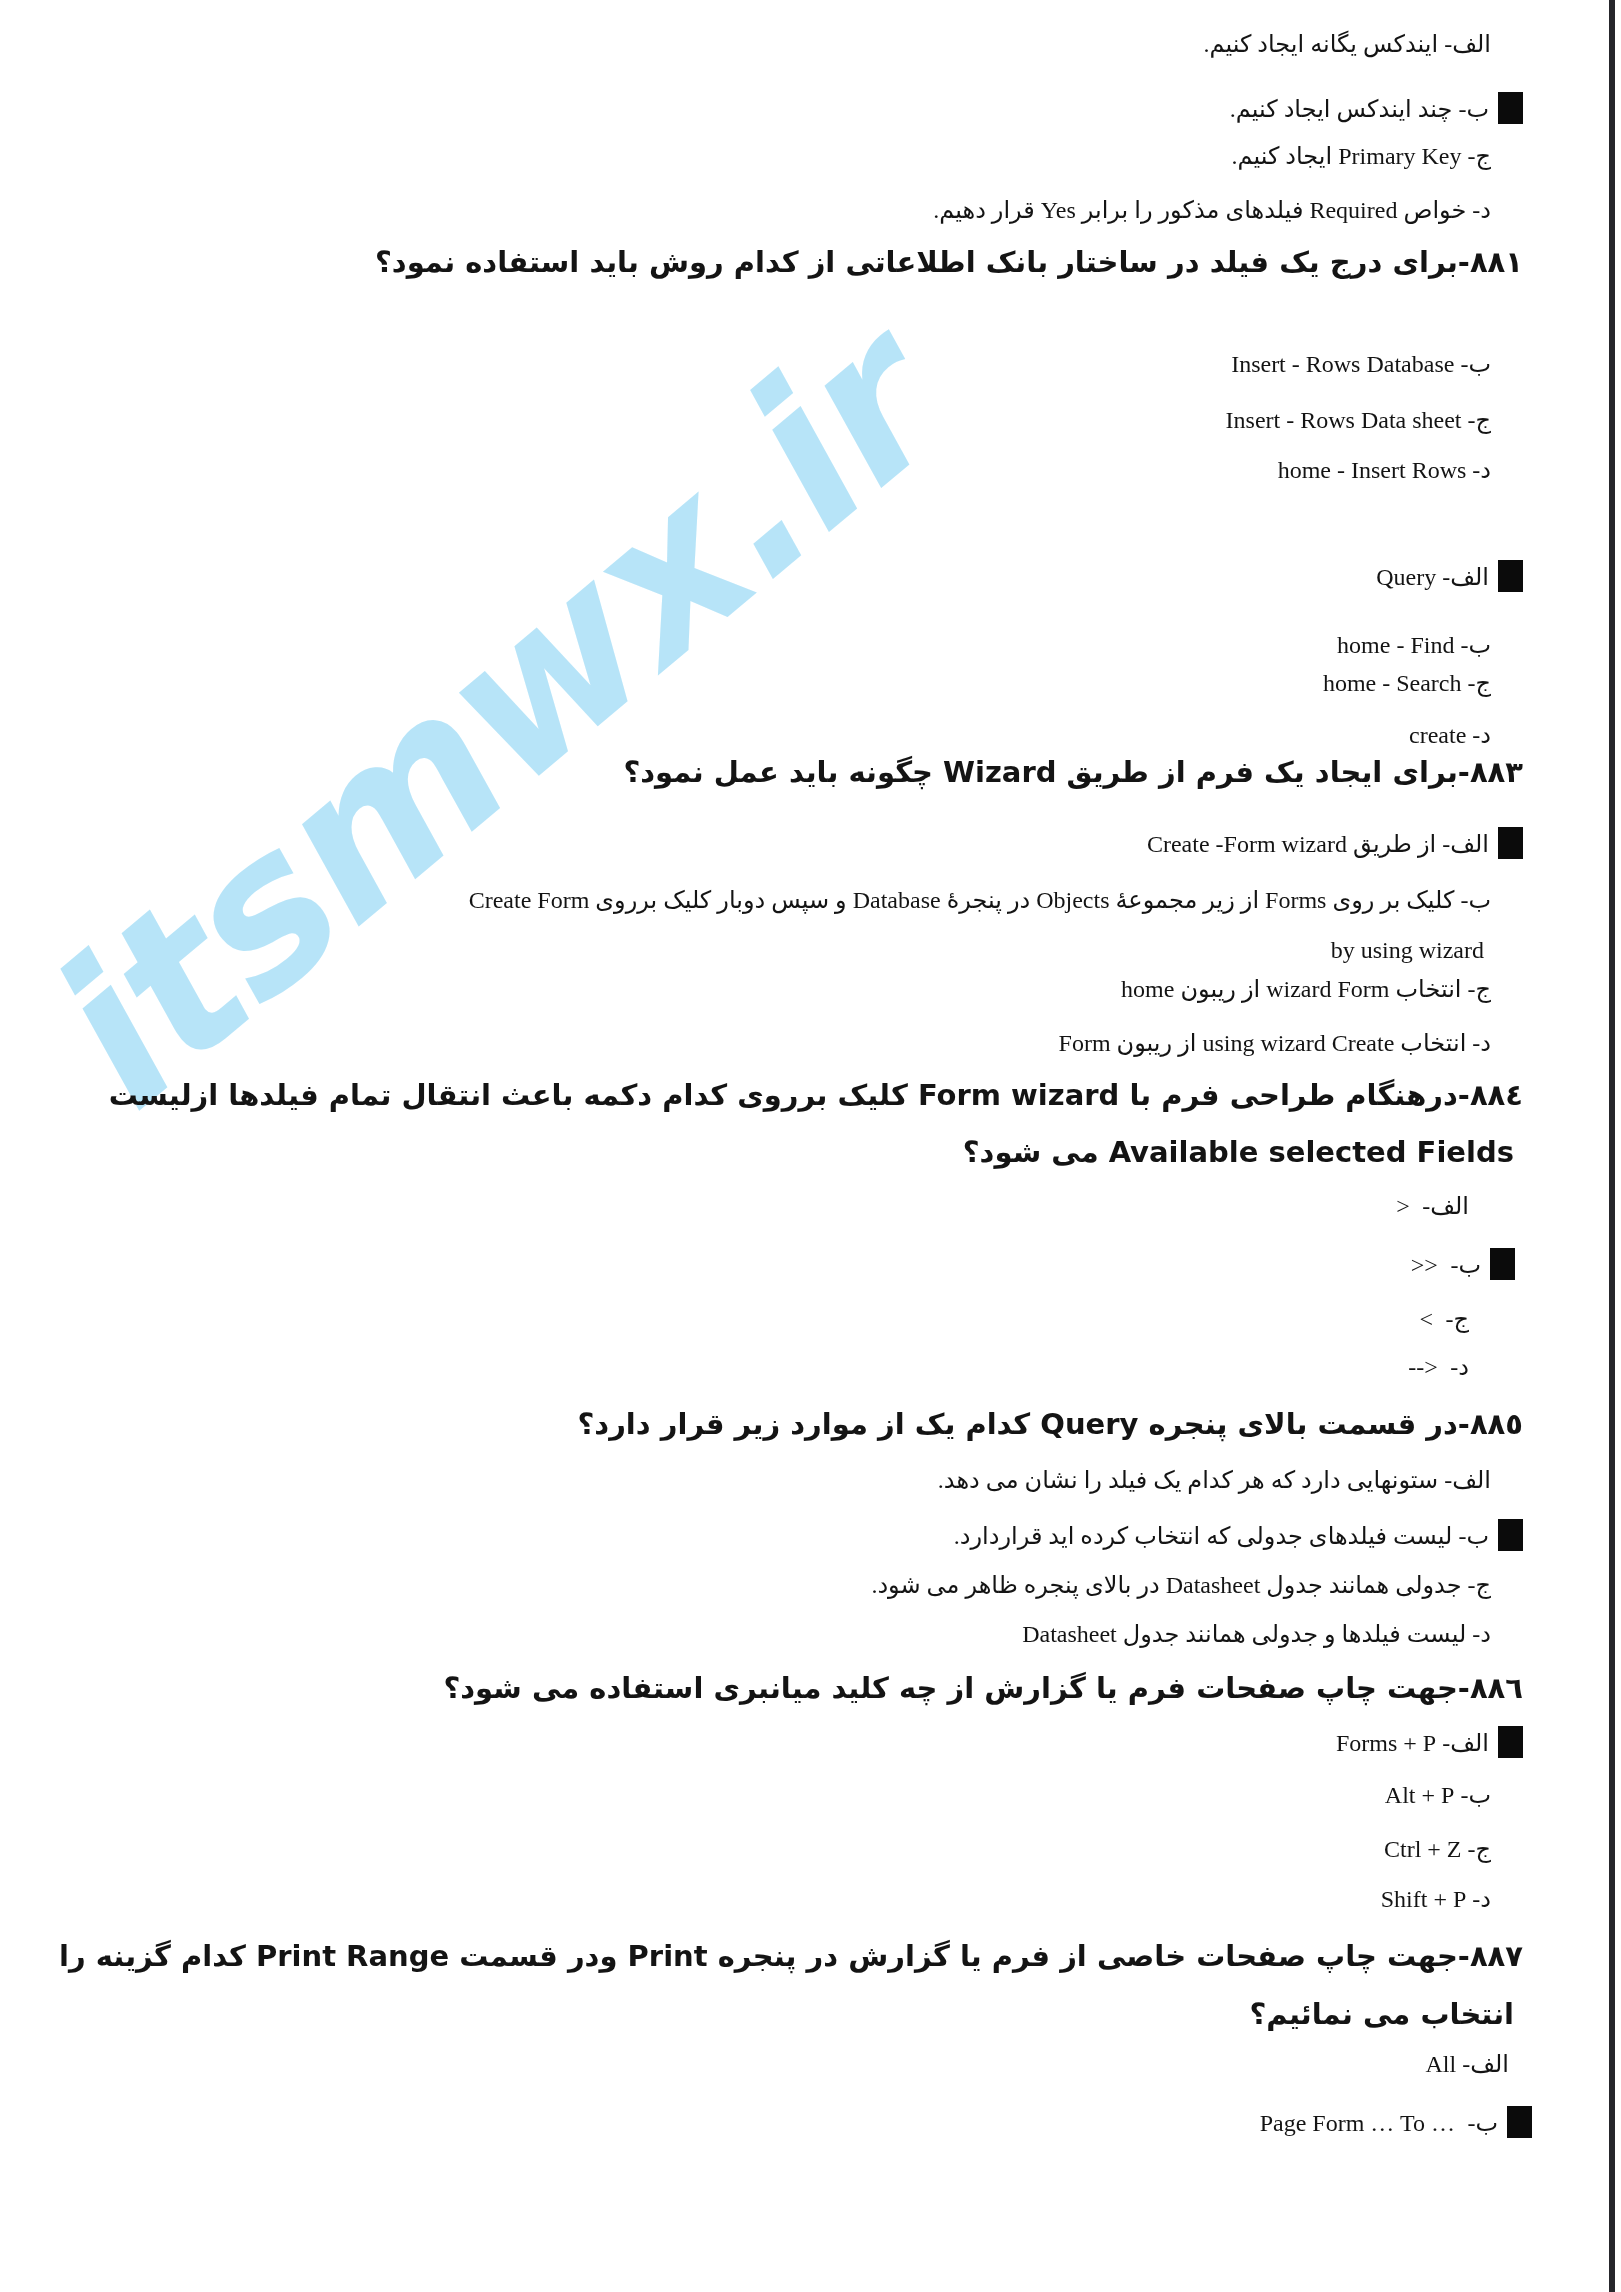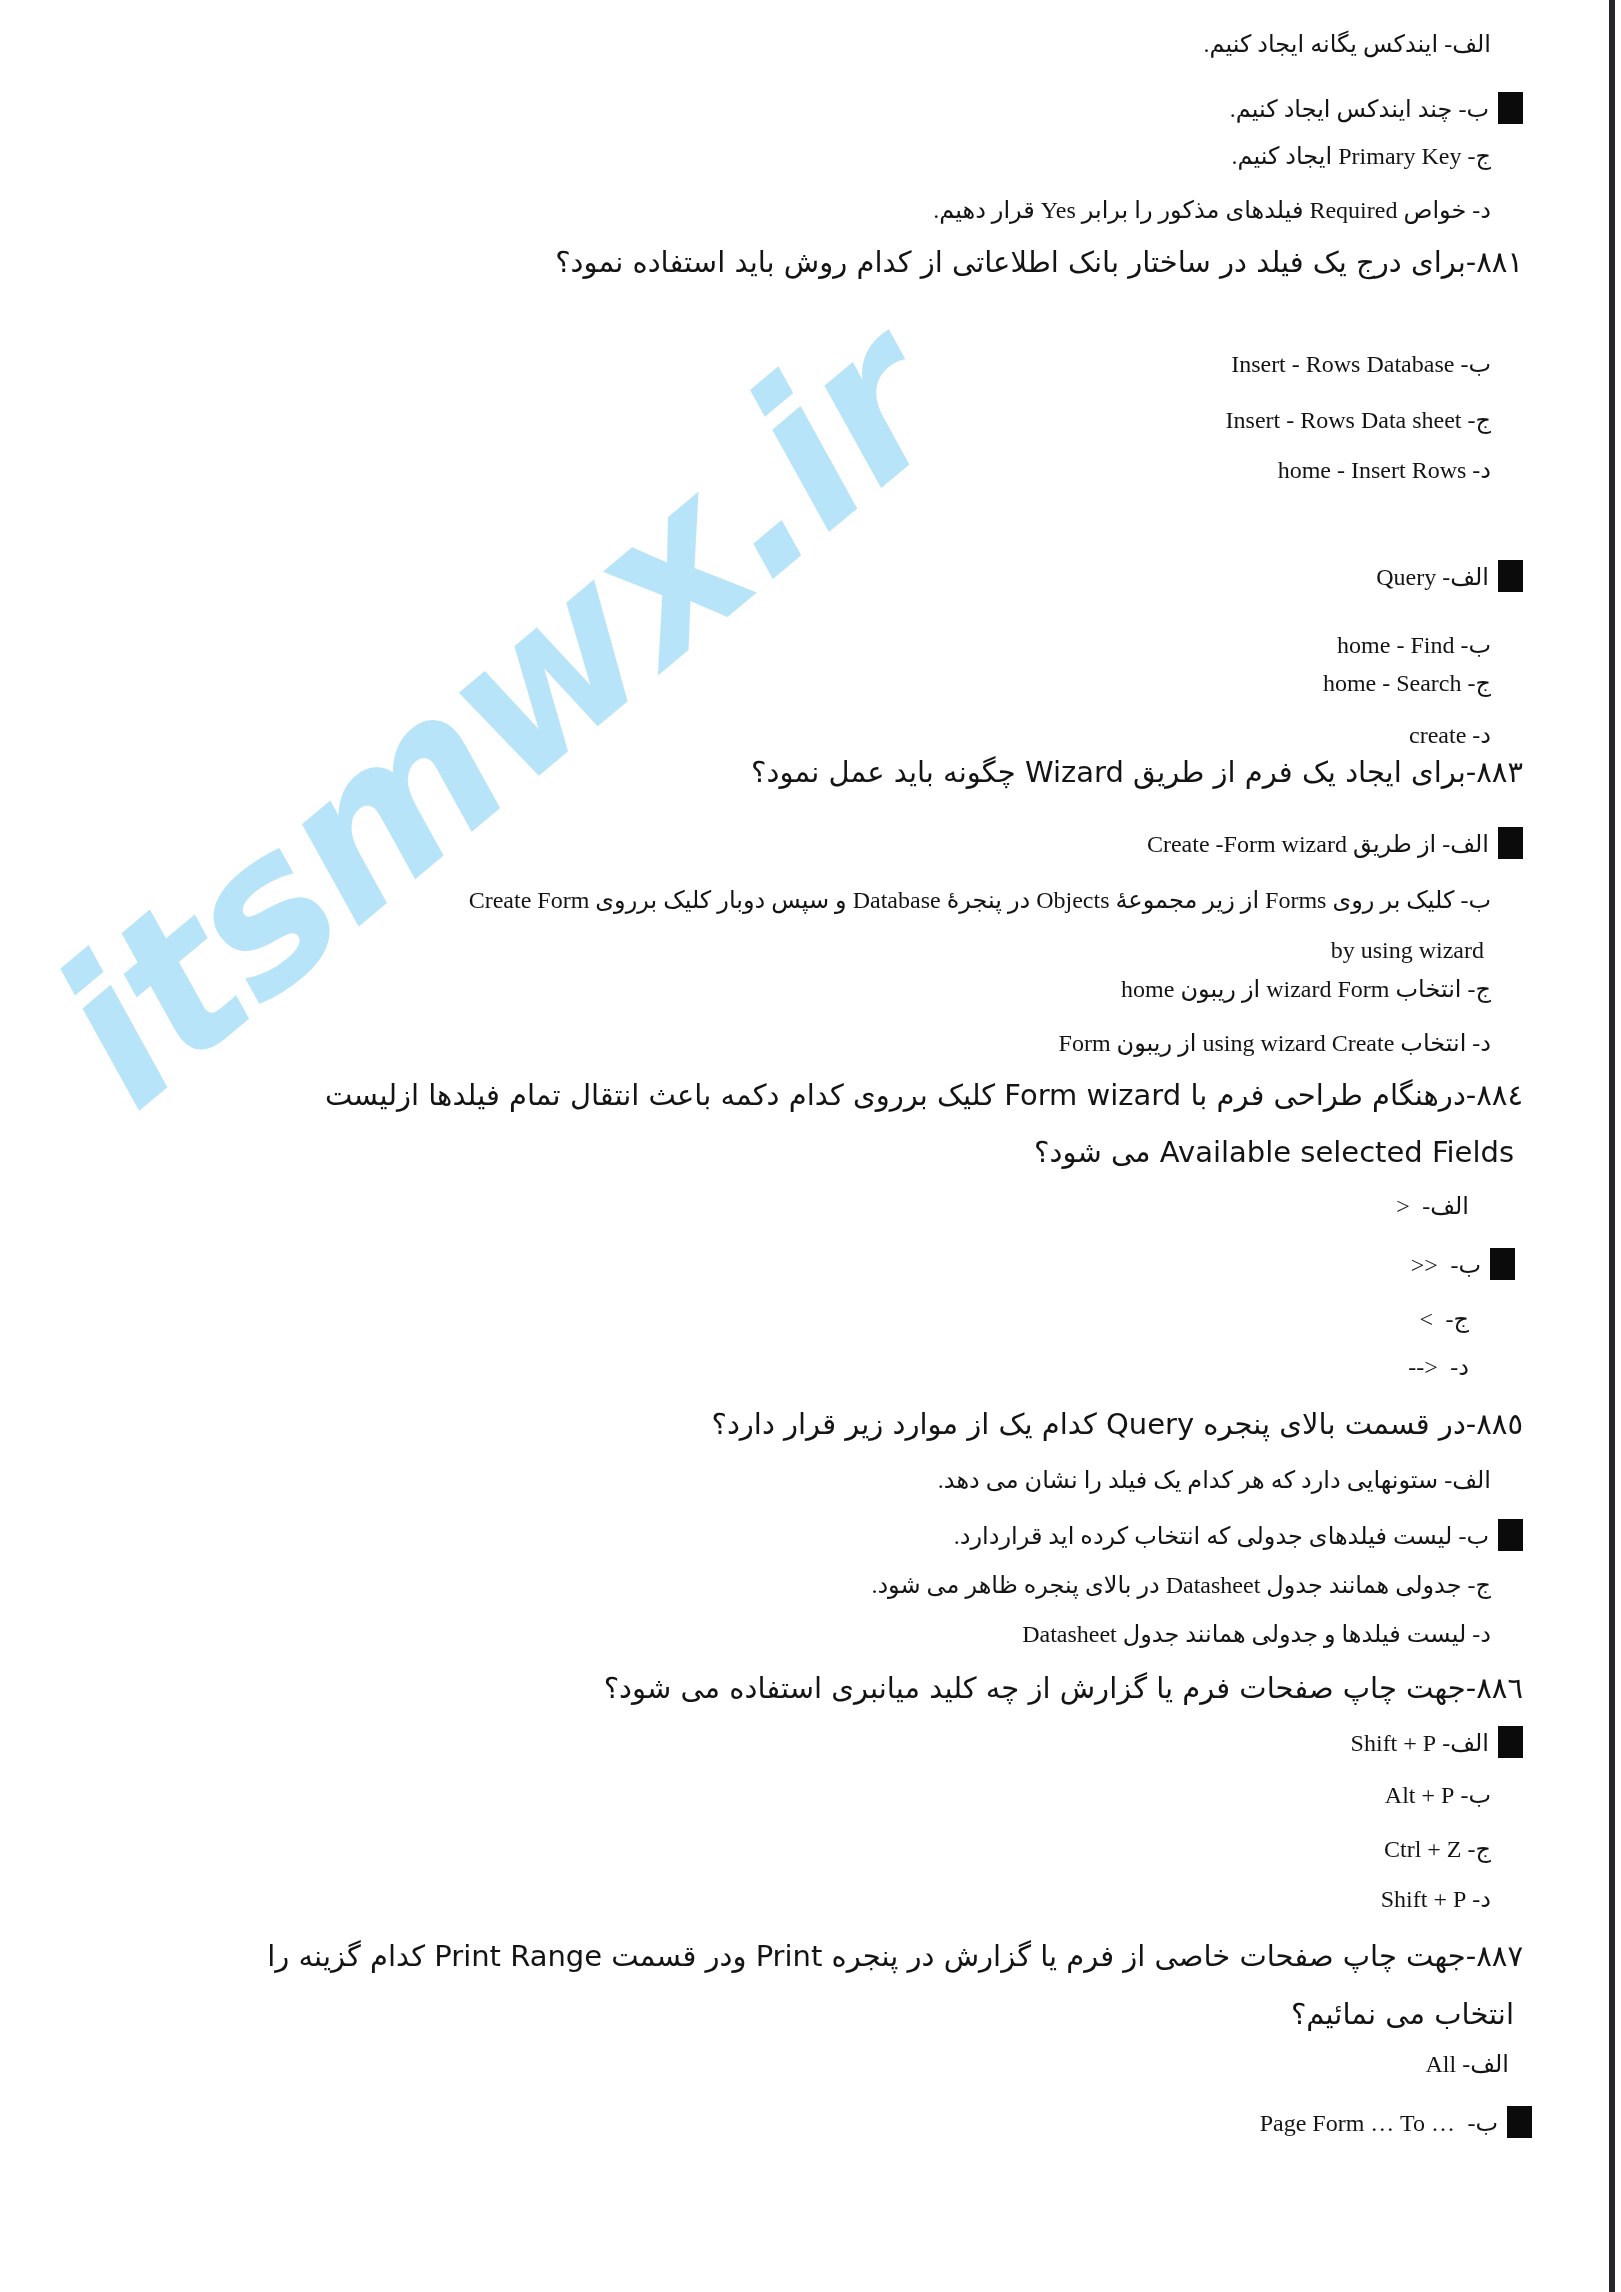--- a/index.html
+++ b/index.html
@@ -26,21 +26,21 @@
     white-space:nowrap;
     z-index:0;
   }
   .line{
     position:absolute;
     direction:rtl;unicode-bidi:embed;
     white-space:nowrap;
     font-size:24px;line-height:45px;
     z-index:1;
   }
-  .q{font-weight:normal;font-size:29px;font-family:"DejaVu Sans",sans-serif;}
+  .q{font-weight:bold;font-size:29px;font-family:"DejaVu Sans",sans-serif;}
   .marker{
     display:inline-block;width:25px;height:32px;
     background:#0b0b0b;margin-left:9px;vertical-align:-7.2px;
   }
   .sym{direction:ltr;unicode-bidi:isolate;margin-left:5.4px;margin-right:12.5px;}
 </style>
 </head>
 <body>
 
 <div class="page">
@@ -77,21 +77,21 @@
   <div class="line" style="top:1297px;right:153px"><span class="t">ج-</span><span class="sym" dir="ltr">&lt;</span></div>
   <div class="line" style="top:1345px;right:153px"><span class="t">د-</span><span class="sym" dir="ltr">--&gt;</span></div>
 
   <div class="line q" style="top:1402px;right:99px"><span class="t">٨٨٥-در قسمت بالای پنجره Query کدام یک از موارد زیر قرار دارد؟</span></div>
   <div class="line" style="top:1458px;right:131px"><span class="t">الف- ستونهایی دارد که هر کدام یک فیلد را نشان می دهد.</span></div>
   <div class="line" style="top:1514px;right:99px"><span class="marker"></span><span class="t">ب- لیست فیلدهای جدولی که انتخاب کرده اید قراردارد.</span></div>
   <div class="line" style="top:1563px;right:131px"><span class="t">ج- جدولی همانند جدول Datasheet در بالای پنجره ظاهر می شود.</span></div>
   <div class="line" style="top:1612px;right:131px"><span class="t">د-  لیست فیلدها و جدولی همانند جدول Datasheet</span></div>
 
   <div class="line q" style="top:1666px;right:99px"><span class="t">٨٨٦-جهت چاپ صفحات فرم یا گزارش از چه کلید میانبری استفاده می شود؟</span></div>
-  <div class="line" style="top:1721px;right:99px"><span class="marker"></span><span class="t">الف- Shift + P</span></div>
+  <div class="line" style="top:1721px;right:99px"><span class="marker"></span><span class="t">الف- Forms + P</span></div>
   <div class="line" style="top:1773px;right:131px"><span class="t">ب- Alt + P</span></div>
   <div class="line" style="top:1827px;right:131px"><span class="t">ج- Ctrl + Z</span></div>
   <div class="line" style="top:1877px;right:131px"><span class="t">د- Shift + P</span></div>
 
   <div class="line q" style="top:1934px;right:99px"><span class="t">٨٨٧-جهت چاپ صفحات خاصی از فرم یا گزارش در پنجره  Print  ودر قسمت Print Range کدام گزینه را</span></div>
   <div class="line q" style="top:1992px;right:108px"><span class="t">انتخاب می نمائیم؟</span></div>
   <div class="line" style="top:2042px;right:113px"><span class="t">الف- All</span></div>
   <div class="line" style="top:2101px;right:90px"><span class="marker"></span><span class="t">ب-</span><span class="sym" dir="ltr">Page Form …  To …</span></div>
 
 </div>

